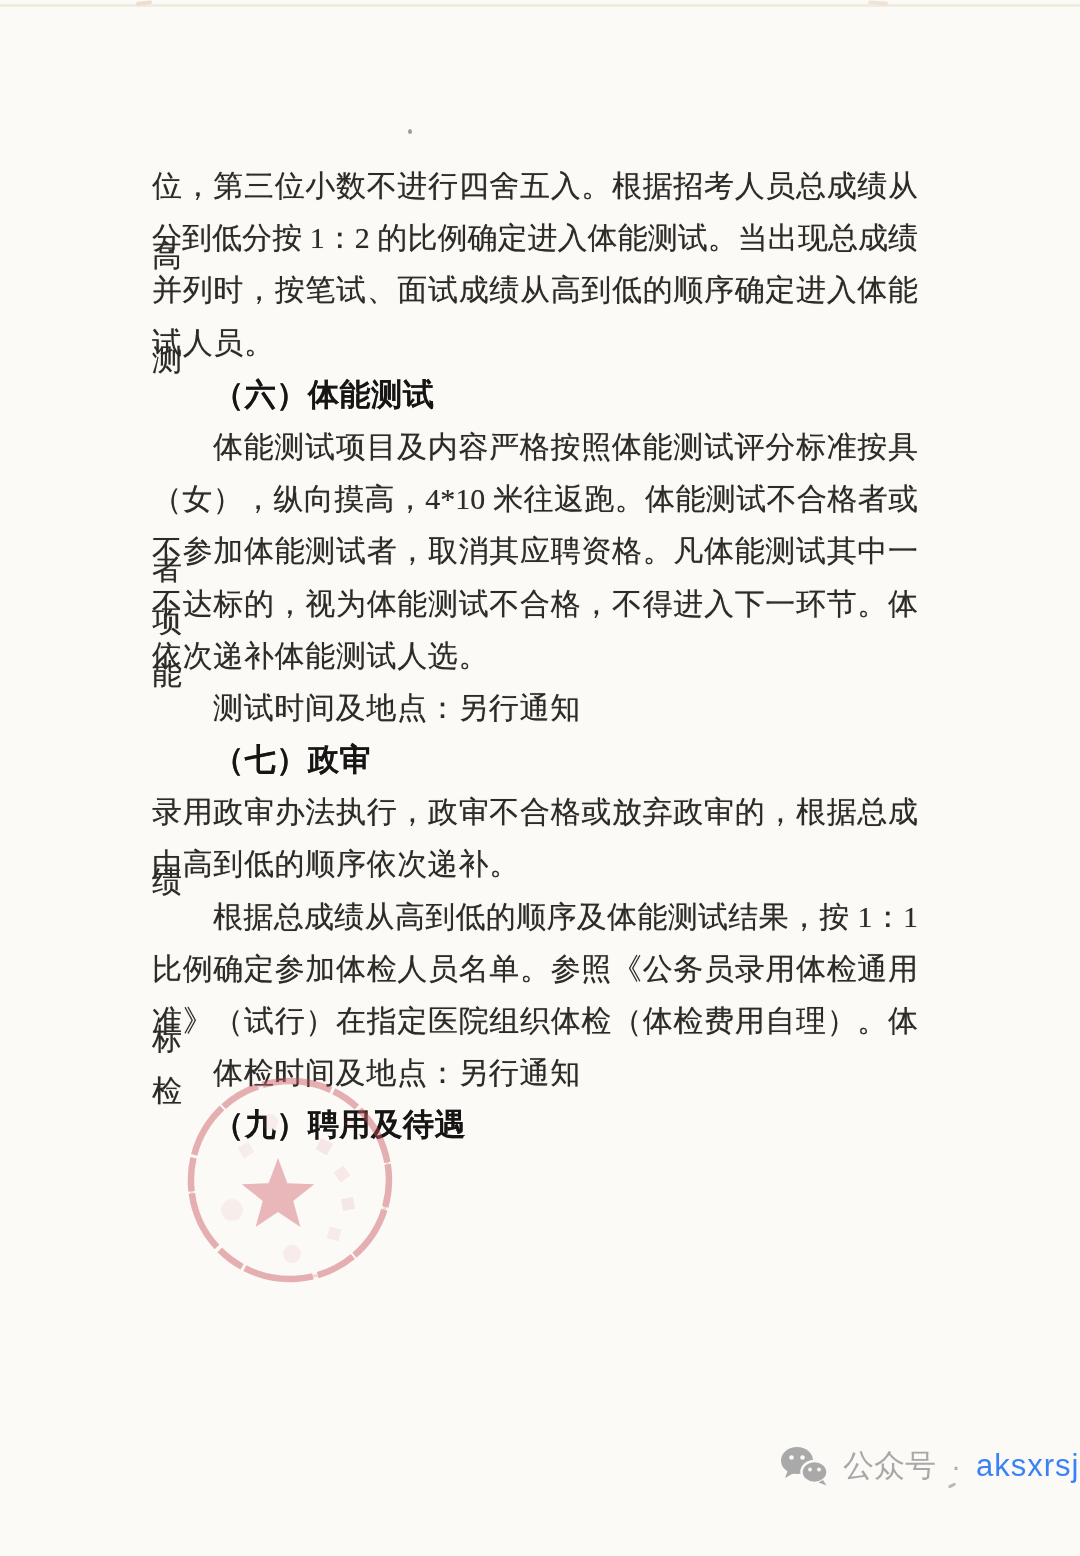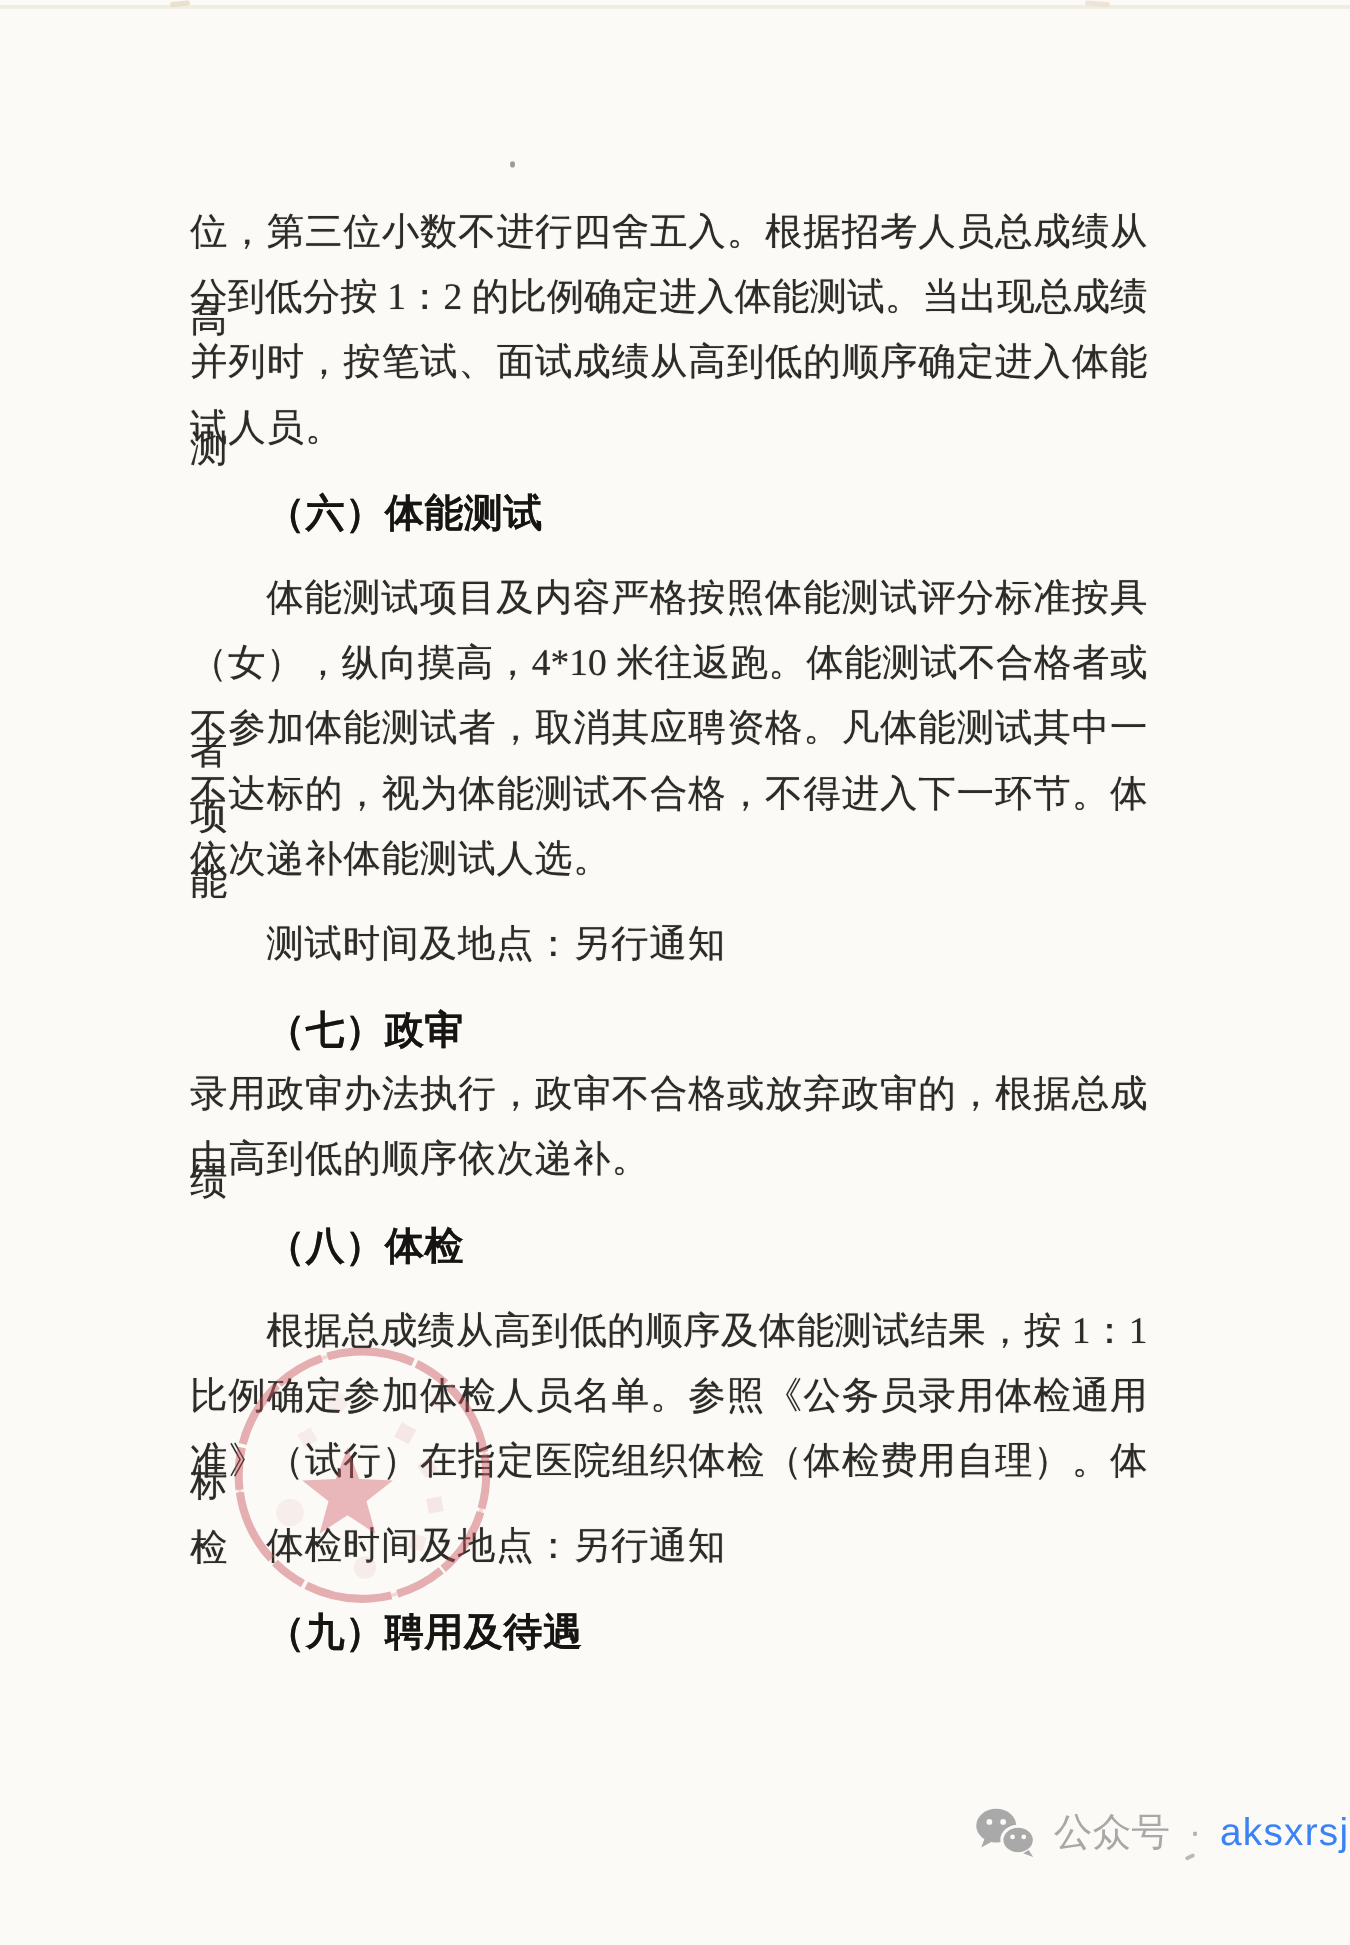--- a/index.html
+++ b/index.html
@@ -29,21 +29,21 @@
     text-align:left;
     text-shadow:0 0 .7px rgba(45,43,40,.55);
   }
   .line.fill{
     white-space:normal;
     text-align:justify;
     text-align-last:justify;
     text-justify:inter-character;
     letter-spacing:0;
   }
-  .line.indent{text-indent:61px;margin-top:16px;}
+  .line.indent{text-indent:61px;}
   .line.heading{
     font-family:"Liberation Sans","DejaVu Sans",sans-serif;
     font-weight:700;font-size:31px;color:#171513;
     text-shadow:0 0 .5px rgba(20,18,16,.6);
   }
 
   
   .seal{position:absolute;left:180px;top:1070px;width:222px;height:222px;pointer-events:none;opacity:.58;}
 
   
@@ -76,21 +76,20 @@
       <div class="line heading indent">（六）体能测试</div>
       <div class="line indent fill">体能测试项目及内容严格按照体能测试评分标准按具</div>
       <div class="line fill">（女），纵向摸高，4*10 米往返跑。体能测试不合格者或者</div>
       <div class="line fill">不参加体能测试者，取消其应聘资格。凡体能测试其中一项</div>
       <div class="line fill">不达标的，视为体能测试不合格，不得进入下一环节。体能</div>
       <div class="line">依次递补体能测试人选。</div>
       <div class="line indent">测试时间及地点：另行通知</div>
       <div class="line heading indent">（七）政审</div>
       <div class="line fill">录用政审办法执行，政审不合格或放弃政审的，根据总成绩</div>
       <div class="line">由高到低的顺序依次递补。</div>
-      <div class="line heading indent">（八）体检</div>
       <div class="line indent fill">根据总成绩从高到低的顺序及体能测试结果，按 1：1</div>
       <div class="line fill">比例确定参加体检人员名单。参照《公务员录用体检通用标</div>
       <div class="line fill">准》（试行）在指定医院组织体检（体检费用自理）。体检</div>
       <div class="line indent">体检时间及地点：另行通知</div>
       <div class="line heading indent">（九）聘用及待遇</div>
     </div>
 
   <svg class="seal" width="222" height="222" viewBox="0 0 222 222">
     <g transform="rotate(-4 111 111)">
       <circle cx="110" cy="110" r="99" fill="none" stroke="#c84f5a" stroke-width="6.5" stroke-dasharray="34 3 55 2 40 5 70 3 28 4 60 2" opacity="0.75"></circle>

